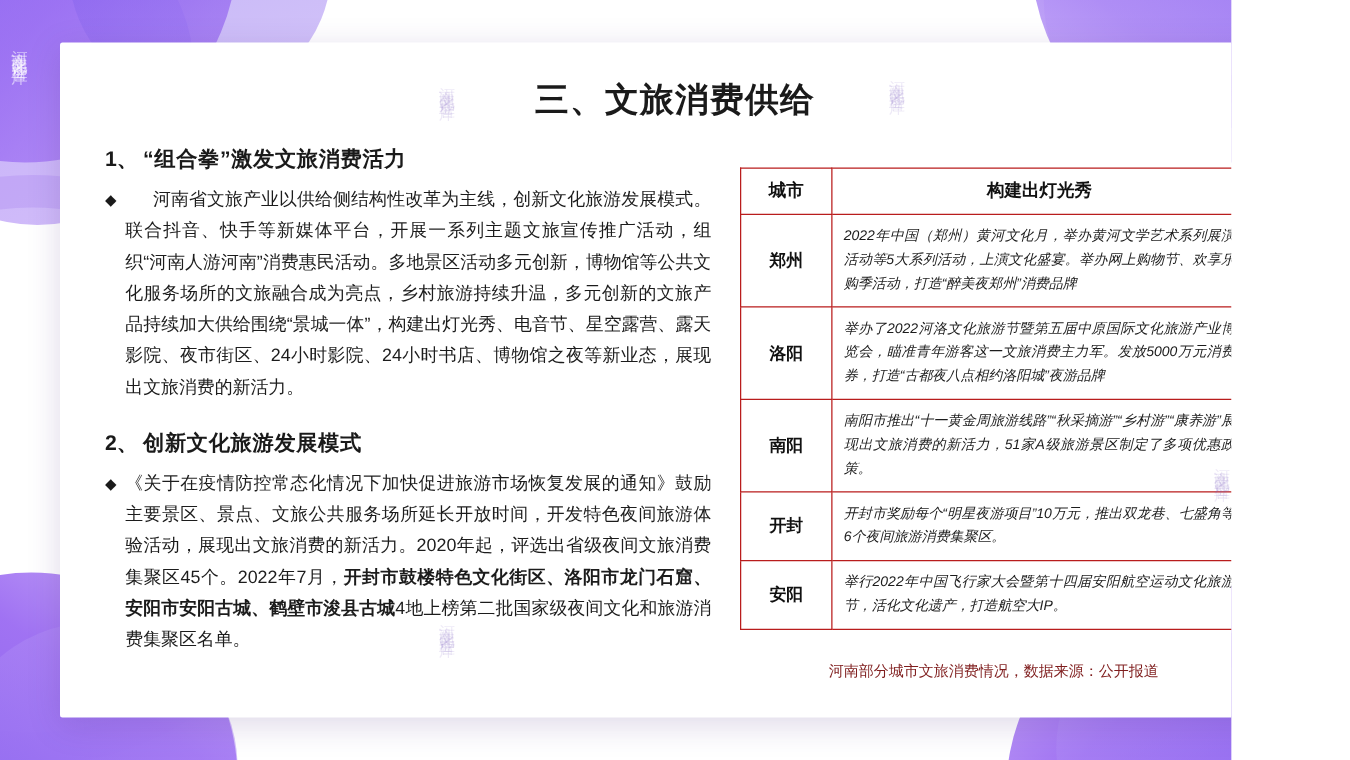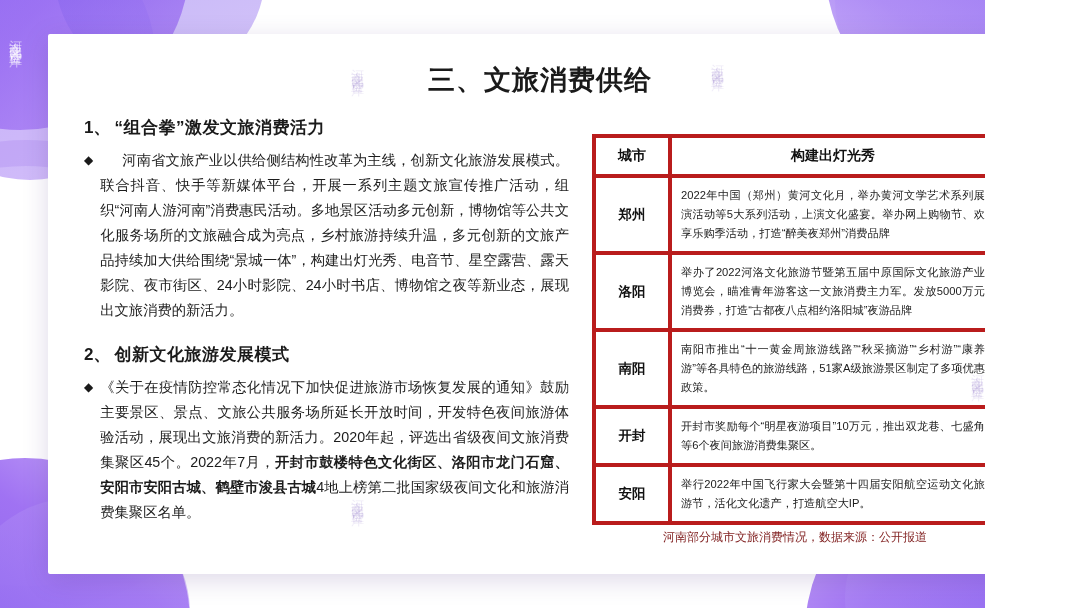--- a/index.html
+++ b/index.html
@@ -183,21 +183,21 @@
     right: 34px;
     top: 100px;
     width: 406px;
   }
   table.tbl {
     border-collapse: collapse;
     width: 100%;
     table-layout: fixed;
   }
   table.tbl th, table.tbl td {
-    border: 4px solid #b91c1c;
+    border: 1px solid #b91c1c;
     vertical-align: middle;
   }
   table.tbl th {
     background: #ffffff;
     font-size: 14px;
     font-weight: bold;
     color: #111;
     padding: 9px 4px;
   }
   th.col-city { width: 64px; }
@@ -206,20 +206,21 @@
     font-size: 13.5px;
     font-weight: bold;
     color: #111;
   }
   td.desc {
     font-size: 11.2px;
     line-height: 19px;
     color: #1c1c1c;
     padding: 8px 9px;
     text-align: justify;
+    font-style: italic;
   }
   .table-note {
     position: absolute;
     right: 34px;
     top: 495px;
     width: 406px;
     text-align: center;
     font-size: 12px;
     color: #7f1d1d;
   }
@@ -311,21 +312,21 @@
           <tr>
             <td class="city">郑州</td>
             <td class="desc">2022年中国（郑州）黄河文化月，举办黄河文学艺术系列展演活动等5大系列活动，上演文化盛宴。举办网上购物节、欢享乐购季活动，打造“醉美夜郑州”消费品牌</td>
           </tr>
           <tr>
             <td class="city">洛阳</td>
             <td class="desc">举办了2022河洛文化旅游节暨第五届中原国际文化旅游产业博览会，瞄准青年游客这一文旅消费主力军。发放5000万元消费券，打造“古都夜八点相约洛阳城”夜游品牌</td>
           </tr>
           <tr>
             <td class="city">南阳</td>
-            <td class="desc">南阳市推出“十一黄金周旅游线路”“秋采摘游”“乡村游”“康养游”等各具特色的旅游线路，51家A级旅游景区制定了多项优惠政策。</td>
+            <td class="desc">南阳市推出“十一黄金周旅游线路”“秋采摘游”“乡村游”“康养游”展现出文旅消费的新活力，51家A级旅游景区制定了多项优惠政策。</td>
           </tr>
           <tr>
             <td class="city">开封</td>
             <td class="desc">开封市奖励每个“明星夜游项目”10万元，推出双龙巷、七盛角等6个夜间旅游消费集聚区。</td>
           </tr>
           <tr>
             <td class="city">安阳</td>
             <td class="desc">举行2022年中国飞行家大会暨第十四届安阳航空运动文化旅游节，活化文化遗产，打造航空大IP。</td>
           </tr>
         </tbody>

